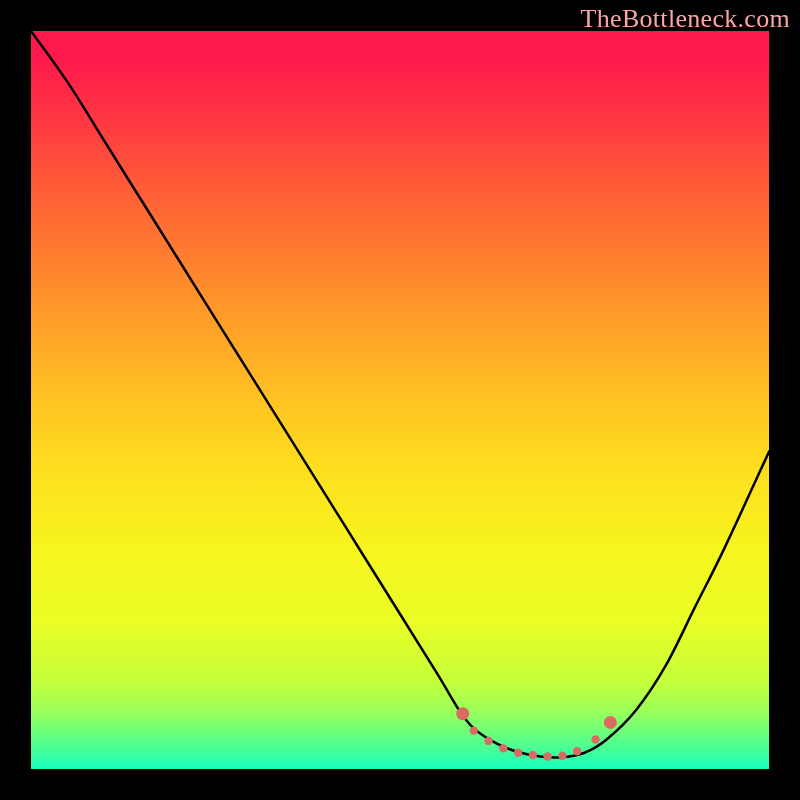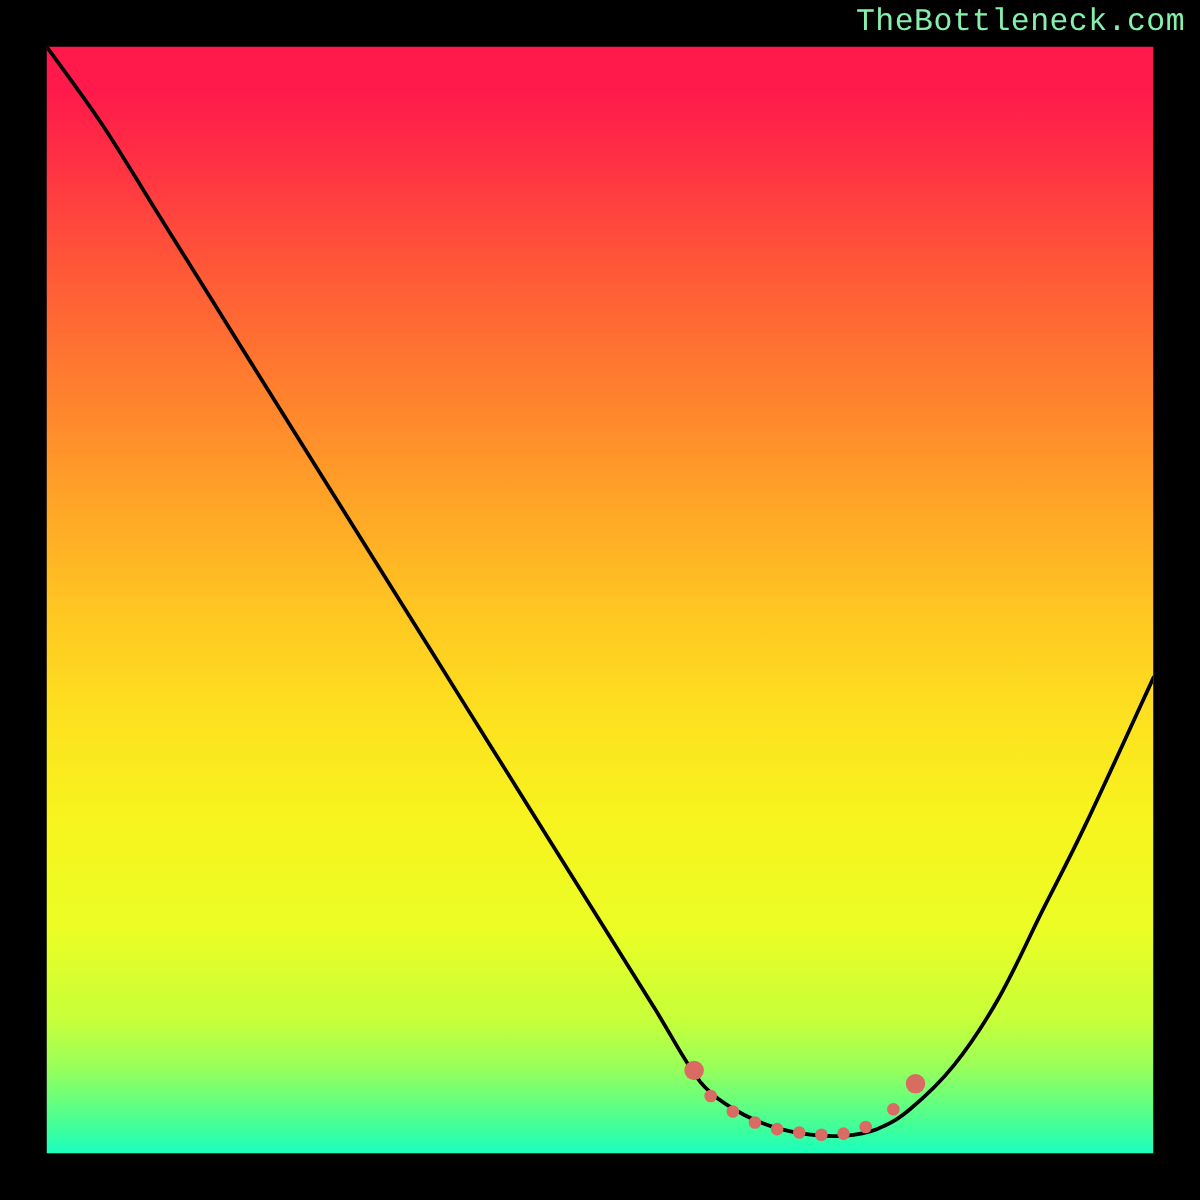--- a/index.html
+++ b/index.html
@@ -13,24 +13,24 @@
   .container {
     position: relative;
     width: 800px;
     height: 800px;
     background: #000;
   }
   .watermark {
     position: absolute;
     top: 4px;
     right: 10px;
-    font-family: Liberation Mono, monospace;
-    font-size: 21px;
+    font-family: Liberation Serif, serif;
+    font-size: 26px;
     font-weight: 500;
-    color: #86efac;
+    color: #fca5a5;
     letter-spacing: 0.3px;
     z-index: 10;
   }
   .plot-area {
     position: absolute;
     left: 31px;
     top: 31px;
     width: 738px;
     height: 738px;
     overflow: hidden;

